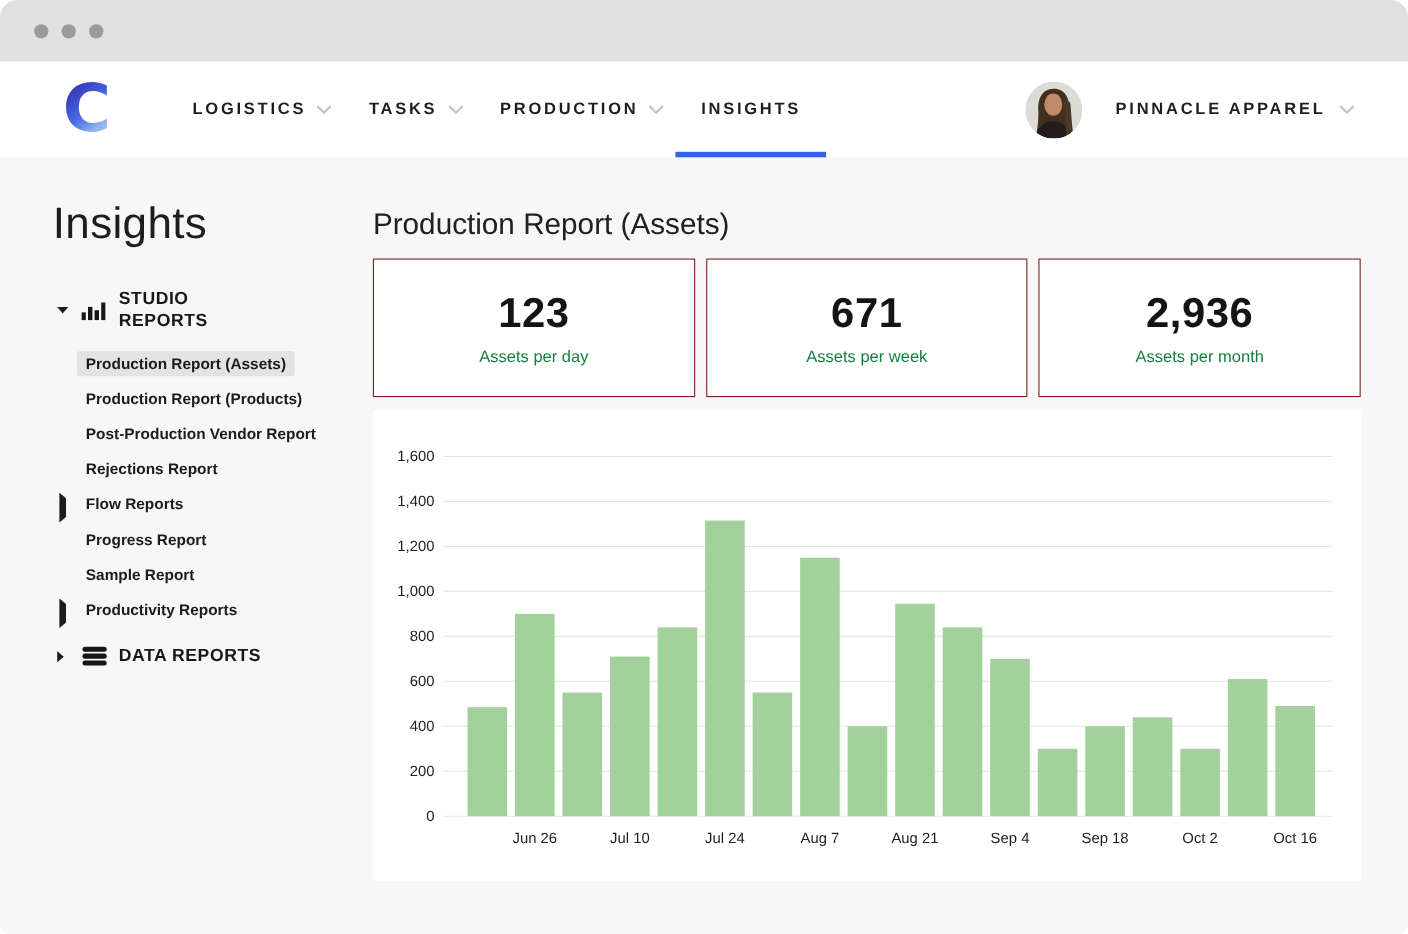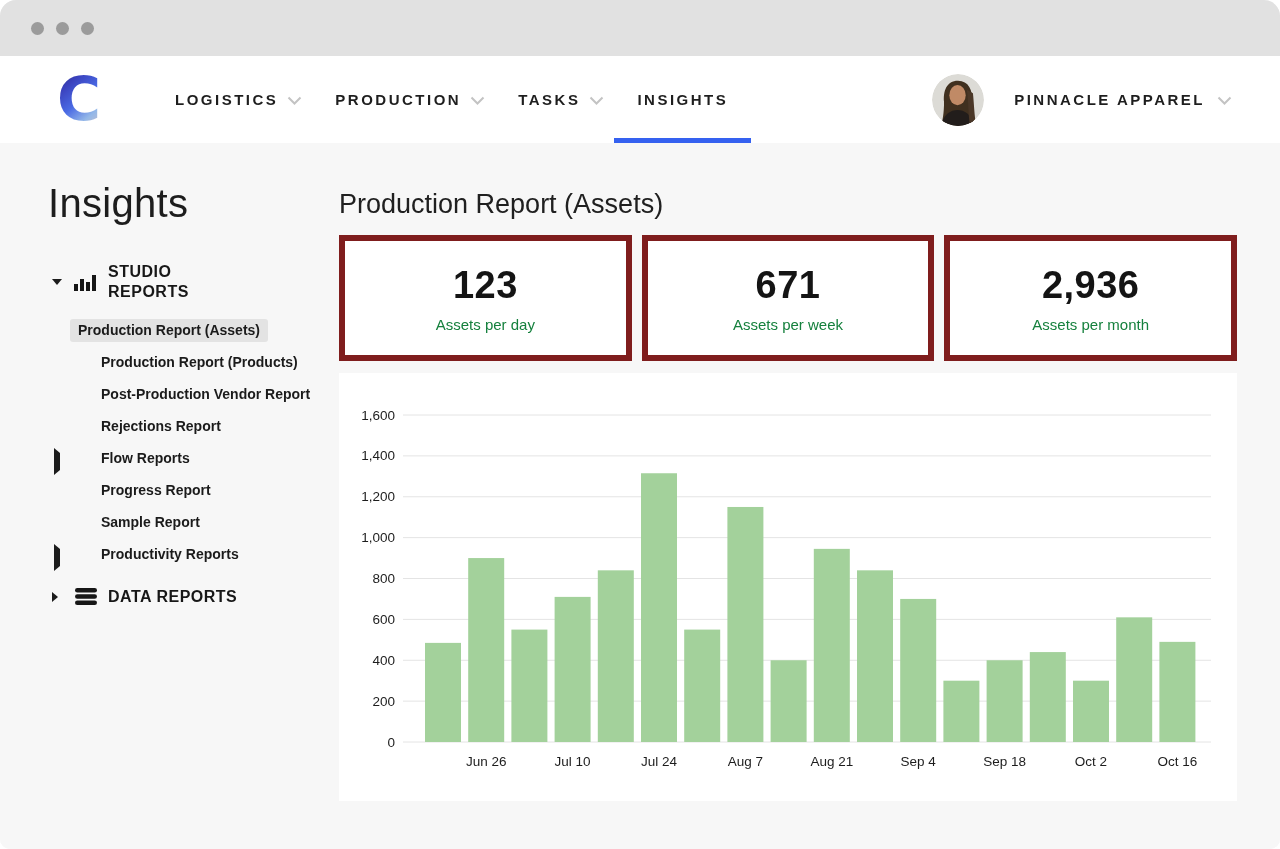--- a/index.html
+++ b/index.html
@@ -55,31 +55,31 @@
   .sb-caret-cell { width:26px; flex:none; display:flex; align-items:center; padding-left:4px; box-sizing:border-box; }
   .sb-icon-cell { width:34px; flex:none; display:flex; align-items:center; }
   .sb-sec-label {
     font-size:16px; font-weight:700; color:#171717; letter-spacing:0.5px; line-height:20px;
     max-width:130px;
   }
   .sb-section.collapsed .sb-sec-label { white-space:nowrap; max-width:none; }
   .sb-items { margin-top:12px; }
   .sb-row { position:relative; height:32px; display:flex; align-items:center; padding-left:30px; }
   .sb-row .row-caret { position:absolute; left:6px; top:11px; cursor:pointer; }
-  .sb-item-label { font-size:14px; font-weight:700; color:#1b1b1b; cursor:pointer; line-height:17px;margin-left:23px; }
+  .sb-item-label { font-size:14px; font-weight:700; color:#1b1b1b; cursor:pointer; line-height:17px; }
   .sb-item-label.selected { background:var(--sel-bg,#e3e3e3); padding:3px 8px; margin-left:-8px; border-radius:3px; }
   
   .tri-down { width:0; height:0; border-left:5px solid transparent; border-right:5px solid transparent; border-top:6px solid #1c1c1c; }
   .tri-right { width:0; height:0; border-top:5px solid transparent; border-bottom:5px solid transparent; border-left:6px solid #1c1c1c; }
   
   .main { flex:1; padding:46px 43px 0 0; box-sizing:border-box; }
   .main-title { font-size:27px; font-weight:400; color:#202020; }
   .stats { display:flex; gap:10px; margin-top:15px; }
   .stat-card {
-    flex:1; height:126px; background:#fff; border:6px solid #7f1d1d; box-sizing:border-box;
+    flex:1; height:126px; background:#fff; border:1px solid #7f1d1d; box-sizing:border-box;
     display:flex; flex-direction:column; align-items:center; justify-content:center;
   }
   .stat-value { font-size:38px; font-weight:700; color:#141414; letter-spacing:0.5px; }
   .stat-label { font-size:15px; color:#15803d; margin-top:9px; }
   .chart-panel { margin-top:12px; height:428px; background:#fff; }
   .chart-panel svg { display:block; }
 </style>
 </head>
 <body>
 
@@ -94,27 +94,27 @@
   <div class="navbar">
     <div class="logo">C</div>
     <div class="nav-items" id="nav-items">
         <div class="nav-item">
           <span>LOGISTICS</span>
           <span><svg width="15" height="9" viewBox="0 0 15 9">
               <path d="M1.5 1.5 L7.5 7.5 L13.5 1.5" fill="none" stroke="#c3c3c3" stroke-width="2"></path>
             </svg></span>
         </div>
         <div class="nav-item">
-          <span>PRODUCTION</span>
+          <span>TASKS</span>
           <span><svg width="15" height="9" viewBox="0 0 15 9">
               <path d="M1.5 1.5 L7.5 7.5 L13.5 1.5" fill="none" stroke="#c3c3c3" stroke-width="2"></path>
             </svg></span>
         </div>
         <div class="nav-item">
-          <span>TASKS</span>
+          <span>PRODUCTION</span>
           <span><svg width="15" height="9" viewBox="0 0 15 9">
               <path d="M1.5 1.5 L7.5 7.5 L13.5 1.5" fill="none" stroke="#c3c3c3" stroke-width="2"></path>
             </svg></span>
         </div>
         <div class="nav-item active">
           <span>INSIGHTS</span>
         </div>
       </div>
     <div class="account">
       <svg class="avatar" viewBox="0 0 54 54">

